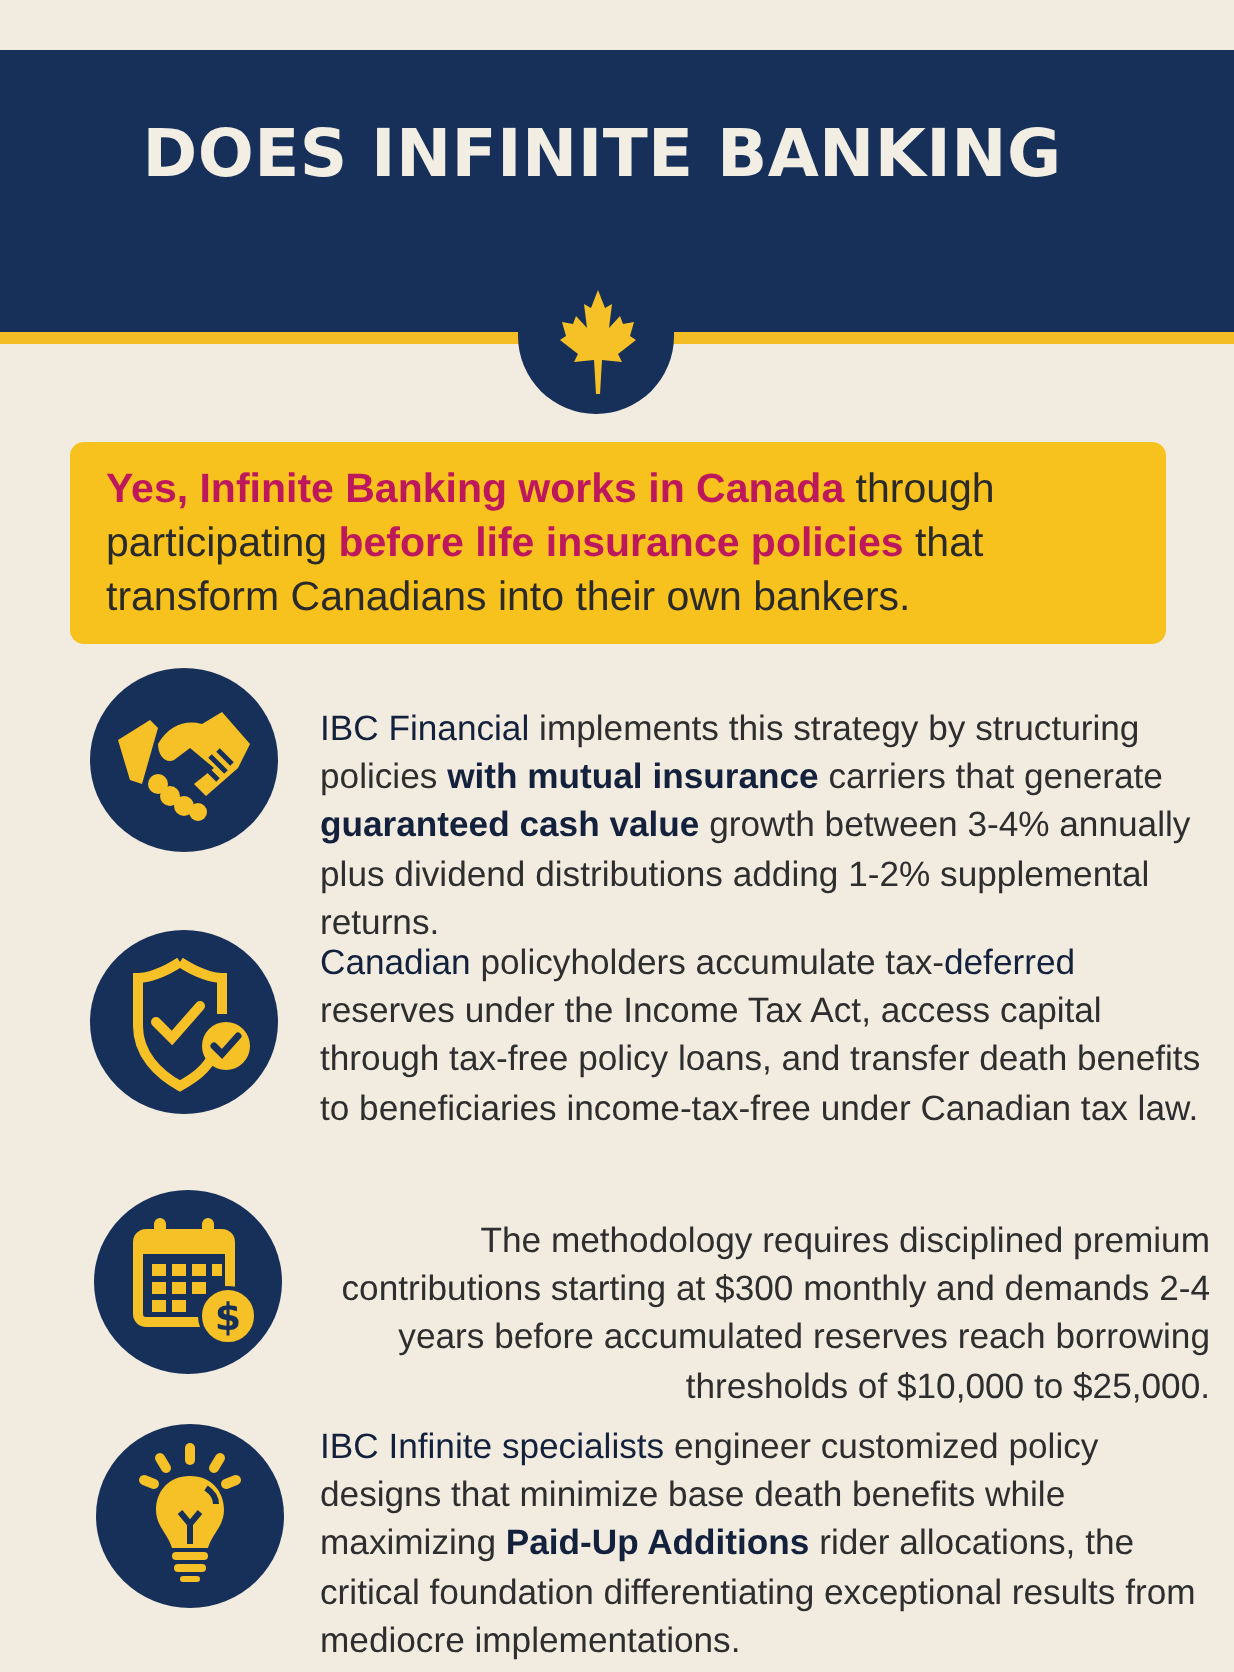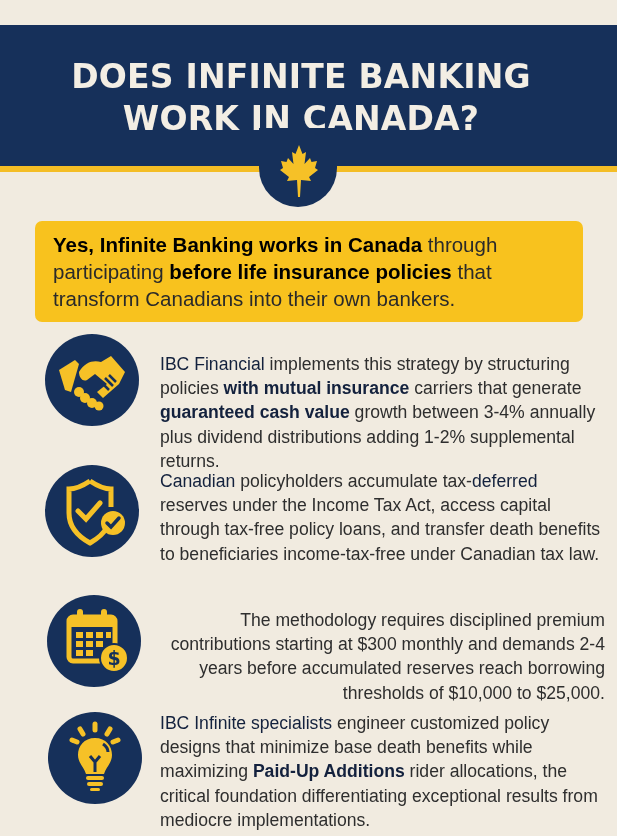--- a/index.html
+++ b/index.html
@@ -40,21 +40,21 @@
   .callout {
     position: absolute; left: 35px; top: 221px; width: 548px; height: 101px;
     background: #f8c21e;
     border-radius: 7px;
     box-sizing: border-box;
     padding: 10px 14px 0 18px;
     font-size: 20.5px;
     line-height: 27px;
     color: #2a2a2a;
   }
-  .callout b { color: #000000; }
+  .callout b { color: #be185d; }
   .section {
     position: absolute; left: 0; width: 617px;
   }
   .icon-circle {
     position: absolute; width: 94px; height: 92px;
     border-radius: 50%;
     background: #16305a;
   }
   .icon-circle svg { position: absolute; left: 0; top: 0; width: 100%; height: 100%; }
   .section-text {
@@ -66,21 +66,20 @@
   }
   .section-text .em { color: #13213d; font-weight: bold; }
   .section-text .med { color: #13213d; }
 </style>
 </head>
 <body>
 
 <div class="header-band"></div>
 <h1 class="title">
   <span>DOES INFINITE BANKING</span><br>
-  <span>WORK IN CANADA?</span>
 </h1>
 <div class="gold-stripe"></div>
 <div class="emblem"></div>
 <svg class="emblem-leaf" viewBox="0 0 38 58">
   <path fill="#f6c127" d="M19 2 L22.5 11 L26 9 L24.5 21 L30 15 L31.5 19 L37 18 L35 25 L38 27 L29 34 L31 38 L21 37 L20 54 L18 54 L17 37 L7 38 L9 34 L0 27 L3 25 L1 18 L6.5 19 L8 15 L13.5 21 L12 9 L15.5 11 Z"></path>
 </svg>
 
 <div class="callout">
   <b>Yes, Infinite Banking works in Canada</b><span> through participating </span><b>before life insurance policies</b><span> that transform Canadians into their own bankers.</span>
 </div>

